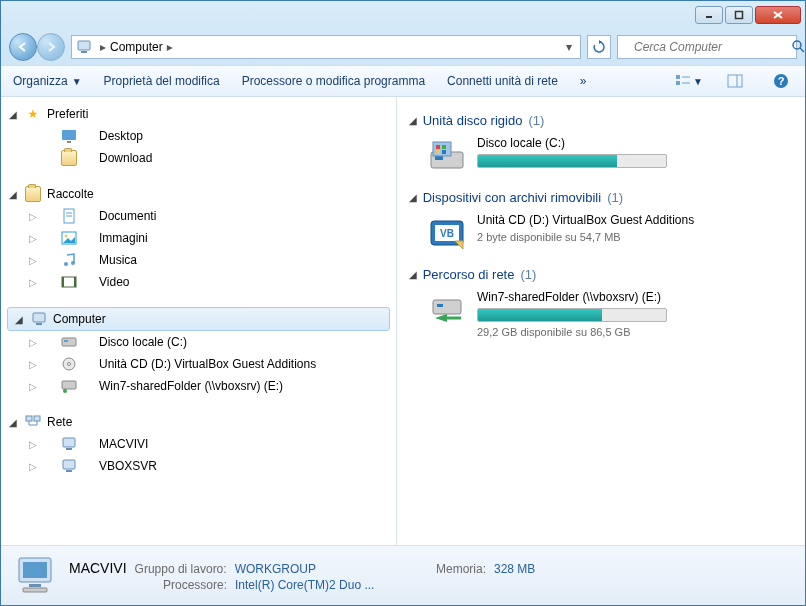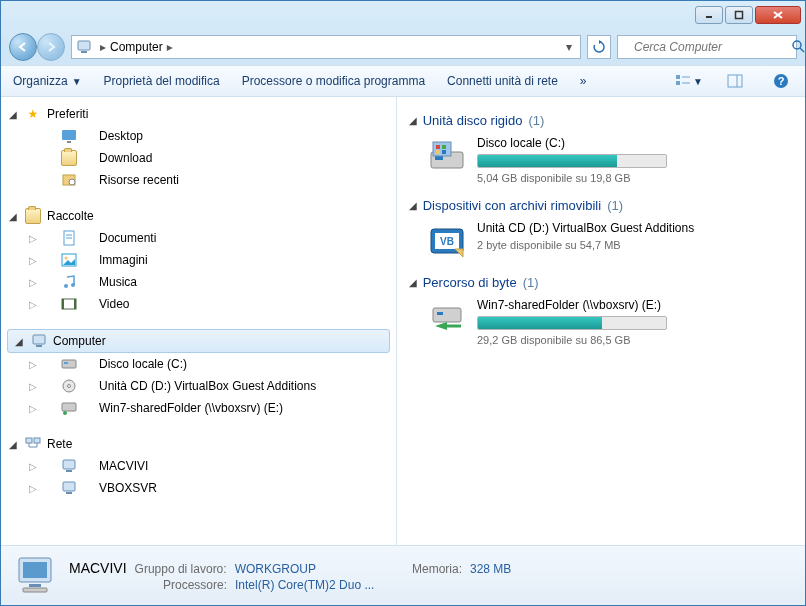--- a/index.html
+++ b/index.html
@@ -64,21 +64,21 @@
   .drive-sub { color:#6a6a6a; font-size:11px; }
 
   
   .details { height:60px; background: linear-gradient(#f2f7fd,#e4eef8); border-top:1px solid #cfe0ef; display:flex; align-items:center; padding:6px 12px; font-size:12px; gap:12px;}
   .details .dicon { width:44px; height:44px; display:flex; align-items:center; justify-content:center; font-size:28px; color:#5b86b2;}
   .details .dtext { display:flex; flex-direction:column; gap:2px; }
   .details .row1 { display:flex; align-items:baseline; gap:8px; }
   .details .hname { font-size:14px; color:#000;}
   .details .lbl { color:#6b6b6b;text-align:right; }
   .details .val { color:#2860a0; }
-  .details .mem { margin-left:88px; }
+  .details .mem { margin-left:112px; }
 
   .libicon{ width:16px; height:16px; border:1px solid #bfa24a; background:linear-gradient(#fef3c7,#f0d080); border-radius:2px; position:relative;}
   .libicon::before{content:""; position:absolute; top:-3px; left:2px; width:6px; height:3px; background:#f0d080; border:1px solid #bfa24a; border-bottom:0; border-radius:2px 2px 0 0;}
 </style>
 </head>
 <body>
 
 <div class="window">
 
   <div class="titlebar">
@@ -195,30 +195,20 @@
             </span>
             <span>Desktop</span>
           </div>
         <div class="gchild">
             <span class="subtri"></span>
             <span class="cicon">
               <div class="libicon"></div>
             </span>
             <span>Download</span>
           </div>
-        <div class="gchild">
-            <span class="subtri"></span>
-            <span class="cicon">
-              <svg width="16" height="14">
-                <rect x="2" y="2" width="12" height="10" fill="#f0d080" stroke="#bfa24a"></rect>
-                <circle cx="11" cy="9" r="3" fill="#fff" stroke="#888"></circle>
-              </svg>
-            </span>
-            <span>Risorse recenti</span>
-          </div>
       </div>
 
       <div class="group">
         <div class="groot">
           <span class="tri">◢</span>
           <span class="gicon">
               <div class="libicon"></div>
             </span>
           <span>Raccolte</span>
         </div>
@@ -366,21 +356,20 @@
               <rect x="15" y="9" width="4" height="4" fill="#4a4"></rect>
               <rect x="9" y="14" width="4" height="4" fill="#f0c36d"></rect>
               <rect x="15" y="14" width="4" height="4" fill="#2a7ac0"></rect>
             </svg>
           </div>
         <div class="drive-info">
           <div class="drive-name">Disco locale (C:)</div>
           <div class="bar">
               <div class="fill" style="width:74%"></div>
             </div>
-          <div class="drive-sub">5,04 GB disponibile su 19,8 GB</div>
         </div>
       </div>
 
       <div class="cat-head">
         <span class="tri">◢</span>
         <span>Dispositivi con archivi rimovibili</span>
         <span class="cat-count">(1)</span>
       </div>
       <div class="drive">
         <div class="drive-icon">
@@ -392,21 +381,21 @@
             </svg>
           </div>
         <div class="drive-info">
           <div class="drive-name">Unità CD (D:) VirtualBox Guest Additions</div>
           <div class="drive-sub">2 byte disponibile su 54,7 MB</div>
         </div>
       </div>
 
       <div class="cat-head">
         <span class="tri">◢</span>
-        <span>Percorso di byte</span>
+        <span>Percorso di rete</span>
         <span class="cat-count">(1)</span>
       </div>
       <div class="drive">
         <div class="drive-icon">
             <svg width="40" height="40">
               <rect x="6" y="10" width="28" height="14" rx="2" fill="#d0d0d0" stroke="#888"></rect>
               <rect x="10" y="14" width="6" height="3" fill="#2a7ac0"></rect>
               <path d="M8 28 L20 24 L20 32 Z" fill="#3aa655"></path>
               <line x1="20" y1="28" x2="34" y2="28" stroke="#3aa655" stroke-width="3"></line>
             </svg>

